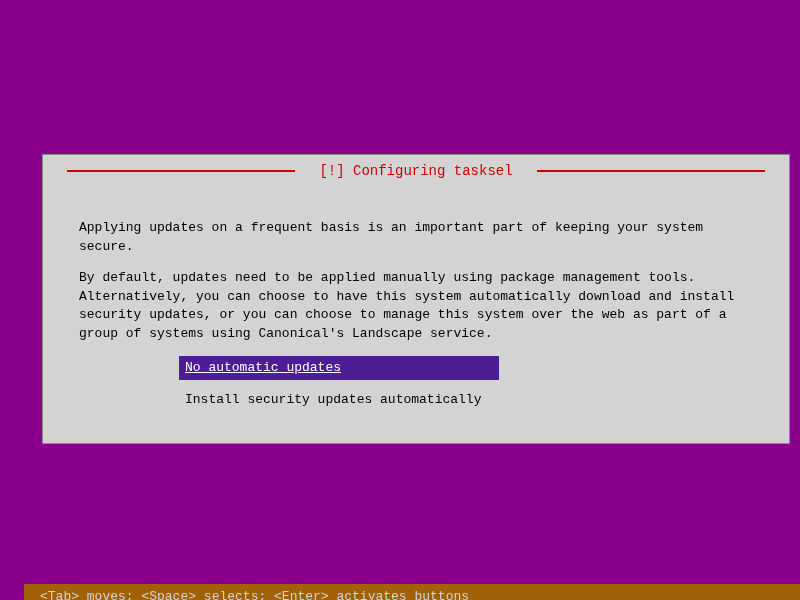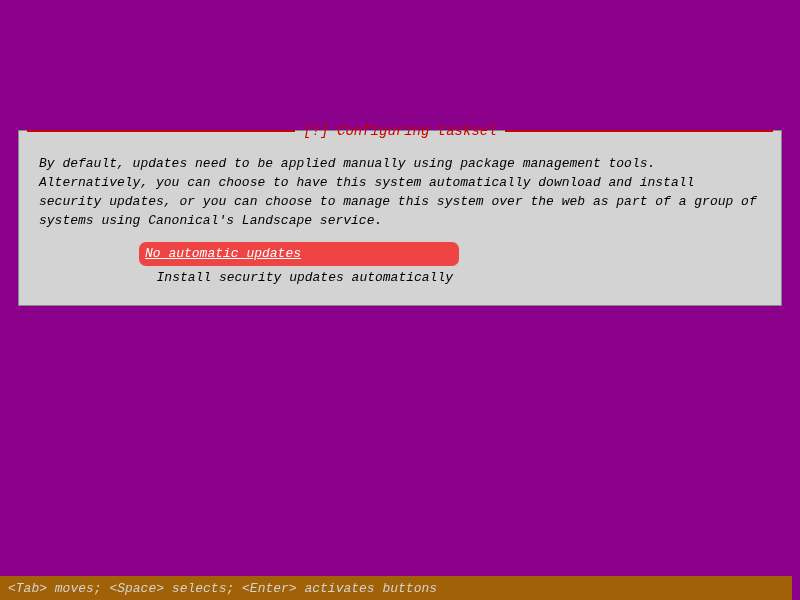--- a/index.html
+++ b/index.html
@@ -1,19 +1,18 @@
 <!DOCTYPE html>
 <html><head>
   <meta charset="utf-8">
   <style>
     * {
-      margin: 0;
+      margin: 8px;
       padding: 0;
       box-sizing: border-box;
-      font-style: italic;
     }
 
     body {
       width: 800px;
       height: 600px;
       background-color: #8b008b;
       font-family: 'Courier New', Courier, monospace;
       font-size: 14px;
       overflow: hidden;
       position: relative;
@@ -81,30 +80,28 @@
     .option-item {
       font-family: 'Courier New', Courier, monospace;
       font-size: 13px;
       padding: 2px 6px;
       cursor: pointer;
       display: block;
       width: 320px;
     }
 
     .option-item.selected {
-      background-color: #ef4444;
+      background-color: #4c1d95;
       color: #fff;
       text-decoration: underline;
-      border-radius: 7px;
     }
 
     .option-item.unselected {
       background-color: transparent;
       color: #000;
-      text-align: right;
     }
 
     #status-bar {
       position: absolute;
       bottom: 0;
       left: 0;
       right: 8px;
       background-color: #a16207;
       color: #d3d3d3;
       height: 24px;
@@ -119,20 +116,21 @@
 <body>
 
 <div id="dialog-container">
   <div id="title-bar">
     <div id="title-bar-line-left"></div>
     <span id="title-text">[!] Configuring tasksel</span>
     <div id="title-bar-line-right"></div>
   </div>
 
   <div id="dialog-body">
+    <p class="dialog-paragraph">Applying updates on a frequent basis is an important part of keeping your system secure.</p>
     <p class="dialog-paragraph">By default, updates need to be applied manually using package management tools.
 Alternatively, you can choose to have this system automatically download and install
 security updates, or you can choose to manage this system over the web as part of a group
 of systems using Canonical's Landscape service.</p>
 
     <div id="options-container">
       <div class="option-item selected">No automatic updates</div>
       <div class="option-item unselected">Install security updates automatically</div>
     </div>
   </div>

